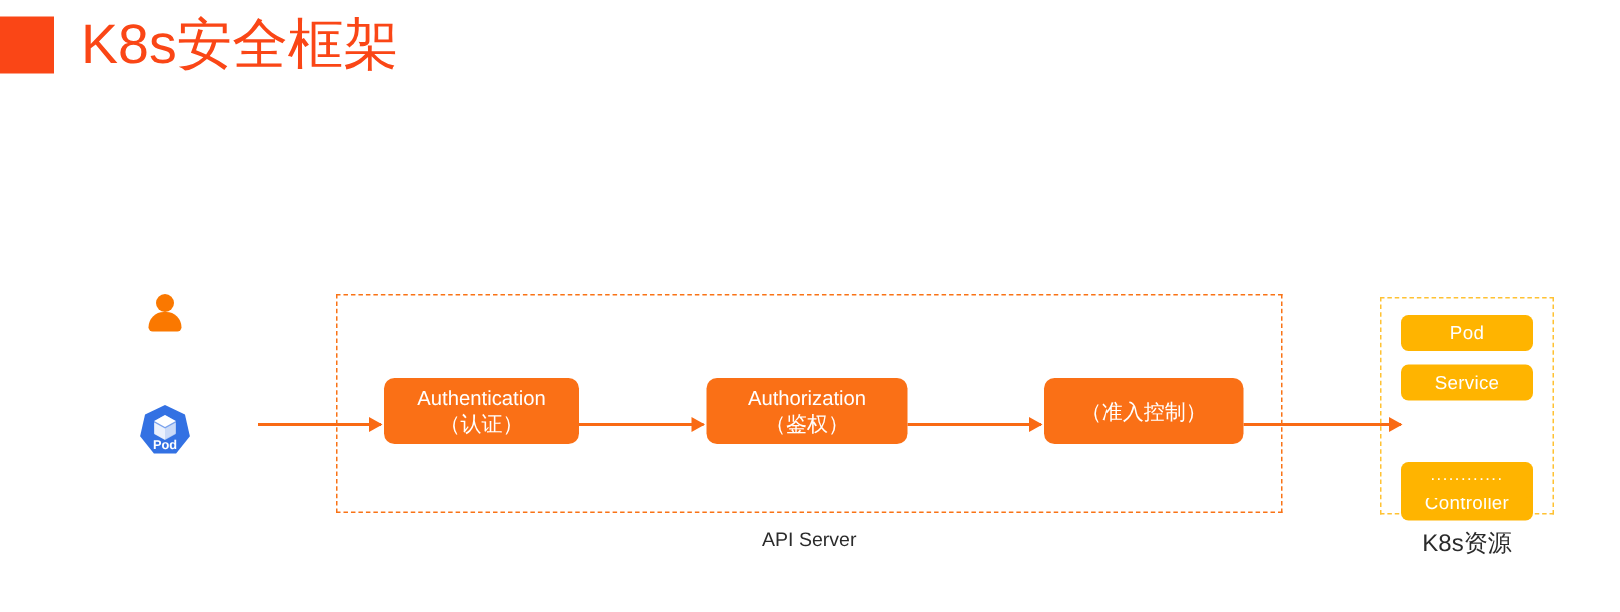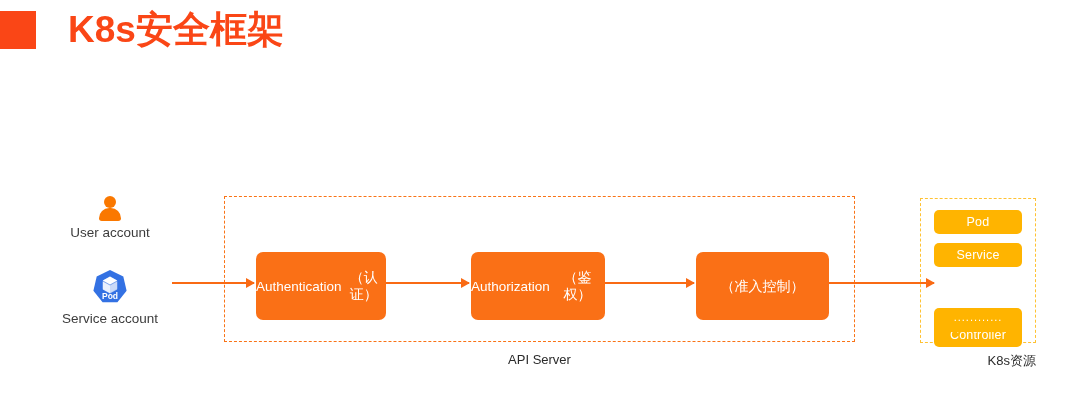--- a/index.html
+++ b/index.html
@@ -24,23 +24,23 @@
     display: flex;
     align-items: center;
   }
   #title-bullet {
     width: 38px;
     height: 38px;
     background: #FA4616;
     margin-left: -2px;
   }
   #page-title {
-    margin-left: 32px;
+    margin-left: 18px;
     font-size: 37px;
-    font-weight: bold;
+    font-weight: normal;
     color: #FA4616;
     letter-spacing: 0px;
     line-height: 40px;
     white-space: nowrap;
   }
 
   
   .actor {
     position: absolute;
     width: 180px;
@@ -107,26 +107,26 @@
     width: 631px;
     text-align: center;
     font-size: 13px;
     color: #2b2b2b;
   }
 
   
   .stage-box {
     position: absolute;
     top: 252px;
-    height: 68px;
+    height: 44px;
     background: #FA7016;
     border-radius: 7px;
     color: #ffffff;
     display: flex;
-    flex-direction: row;
+    flex-direction: column;
     align-items: center;
     justify-content: center;
     font-size: 13.5px;
     line-height: 17px;
     text-align: center;
   }
   #stage-authentication { left: 256px; width: 130px; }
   #stage-authorization  { left: 471px; width: 134px; }
   #stage-admission      { left: 696px; width: 133px; }
   .stage-sub { font-size: 14px; }
@@ -186,56 +186,54 @@
     font-size: 11px;
     letter-spacing: 1px;
     position: relative;
     top: -3px;
   }
   #k8s-resources-label {
     position: absolute;
     left: 920px;
     top: 352px;
     width: 116px;
-    text-align: right;
-    font-size: 13px;
+    text-align: center;
+    font-size: 16px;
     color: #2b2b2b;
     white-space: nowrap;
   }
 </style>
 </head>
 <body>
 
 <div id="title-row">
   <div id="title-bullet"></div>
   <div id="page-title">K8s安全框架</div>
 </div>
 
 <div class="actor" id="actor-user">
   <div class="user-icon">
     <div class="head"></div>
     <div class="body"></div>
   </div>
-  <div class="actor-label">User account</div>
 </div>
 
 <div class="actor" id="actor-service">
   <div class="pod-icon">
     <svg width="38" height="38" viewBox="0 0 38 38" aria-hidden="true">
       <polygon points="19,2 32.3,8.4 35.6,22.8 26.4,34.3 11.6,34.3 2.4,22.8 5.7,8.4" fill="#3371E3"></polygon>
       <g fill="#ffffff">
         <polygon points="19,8.6 26.2,12.6 26.2,20.8 19,24.8 11.8,20.8 11.8,12.6" opacity="0.35"></polygon>
         <polygon points="19,8.6 26.2,12.6 19,16.6 11.8,12.6"></polygon>
         <polygon points="11.8,13.6 19,17.6 19,25.4 11.8,21.4" opacity="0.85"></polygon>
         <polygon points="26.2,13.6 26.2,21.4 19,25.4 19,17.6" opacity="0.6"></polygon>
       </g>
       <text x="19" y="31.4" font-family="Liberation Sans, sans-serif" font-size="8.5" font-weight="bold" fill="#ffffff" text-anchor="middle">Pod</text>
     </svg>
   </div>
-  <div class="actor-label">Service account</div>
 </div>
 
 <div class="arrow" id="arrow-in"></div>
 <div class="arrow" id="arrow-auth-authz"></div>
 <div class="arrow" id="arrow-authz-adm"></div>
 <div class="arrow" id="arrow-out"></div>
 
 <div id="api-server-box"></div>
 
 <div class="stage-box" id="stage-authentication">

